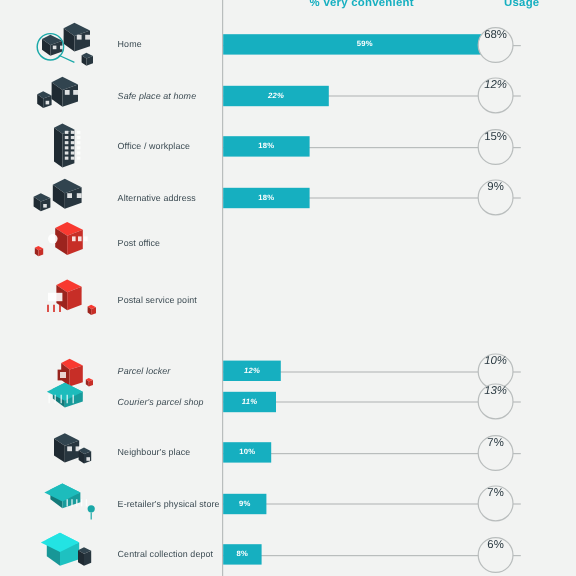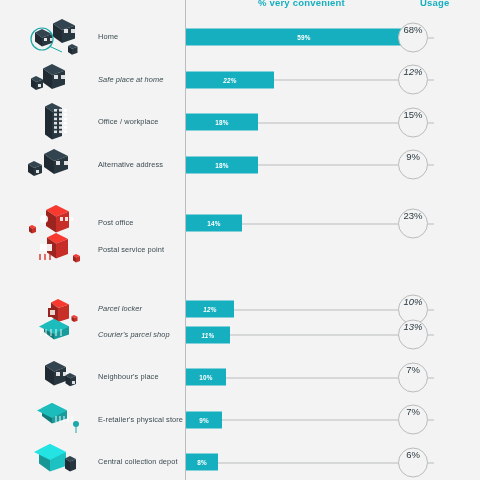--- a/index.html
+++ b/index.html
@@ -188,45 +188,36 @@
     <div class="bar-wrap">
       <div class="leader"></div>
       <div class="bar" style="width:29.03225806451613%">
         <span class="bar-val">18%</span>
       </div>
       <div class="usage-circle">
         <span class="usage-val">9%</span>
       </div>
     </div>
       </div>
-      <div class="row" style="top: 186px;">
+      <div class="row" style="top: 166px;">
     <div class="icon-cell">
           <svg viewBox="0 0 74 40">
   <polygon points="38,2 51,8.5 38,13.5 28,7" fill="#f83930"></polygon>
   <polygon points="28,7 38,13.5 38,29.5 28,23" fill="#9c241e"></polygon>
   <polygon points="38,13.5 51,8.5 51,24.5 38,29.5" fill="#c72e27"></polygon>
             <rect x="42" y="14" width="3" height="4" fill="#fff" opacity=".85"></rect>
             <rect x="47" y="14" width="3" height="4" fill="#fff" opacity=".85"></rect>
             <rect x="52" y="14" width="3" height="4" fill="#fff" opacity=".85"></rect>
             <circle cx="26" cy="16" r="4" fill="#fff" opacity=".9"></circle>
   <polygon points="14,22 18,24 14,25.5 11,23.5" fill="#f83930"></polygon>
   <polygon points="11,23.5 14,25.5 14,30.5 11,28.5" fill="#9c241e"></polygon>
   <polygon points="14,25.5 18,24 18,29 14,30.5" fill="#c72e27"></polygon>
           </svg>
         </div>
     <div class="cat-label">Post office</div>
-    <div class="bar-wrap">
-      <div class="leader"></div>
-      <div class="bar" style="width:22.58064516129032%">
-        <span class="bar-val">14%</span>
-      </div>
-      <div class="usage-circle">
-        <span class="usage-val">23%</span>
-      </div>
-    </div>
       </div>
       <div class="row" style="top: 212.5px; padding-left: 43px;">
     <div class="icon-cell">
           <svg viewBox="0 0 74 40">
   <polygon points="38,3 50,9 38,13.5 29,7.5" fill="#f83930"></polygon>
   <polygon points="29,7.5 38,13.5 38,28.5 29,22.5" fill="#9c241e"></polygon>
   <polygon points="38,13.5 50,9 50,24 38,28.5" fill="#c72e27"></polygon>
             <rect x="22" y="14" width="12" height="7" fill="#fff" opacity=".9"></rect>
             <line x1="22" y1="24" x2="22" y2="30" stroke="#d8322a" stroke-width="1.4"></line>
             <line x1="27" y1="24" x2="27" y2="30" stroke="#d8322a" stroke-width="1.4"></line>

